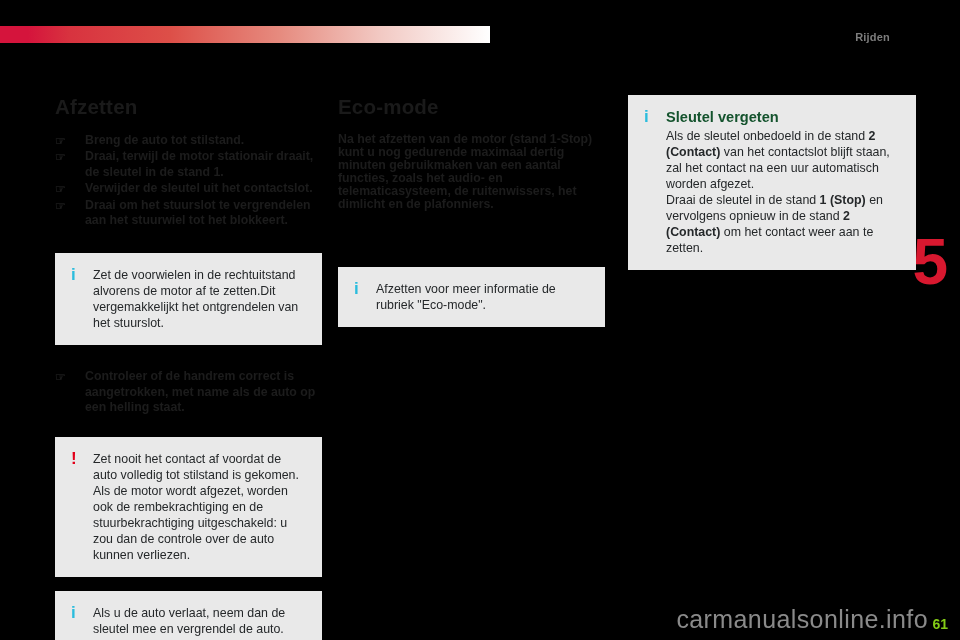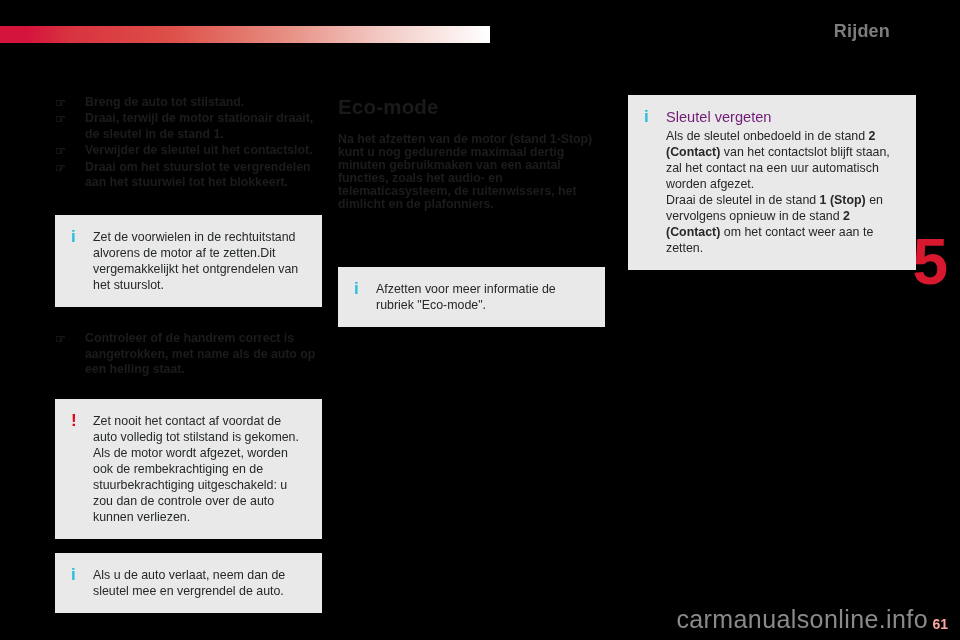--- a/index.html
+++ b/index.html
@@ -33,22 +33,22 @@
         #dd4f48 170px,
         #e68b7f 280px,
         #f2c9c3 380px,
         #ffffff 490px);
   }
 
   
   .chapter-title {
     position: absolute;
     right: 70px;
-    top: 21px;
-    font-size: 18px;
+    top: 31px;
+    font-size: 11px;
     font-weight: bold;
     color: #7d7d7d;
     letter-spacing: .2px;
   }
 
   
   .chapter-number {
     position: absolute;
     right: 14px;
     top: 230px;
@@ -68,21 +68,21 @@
     color: #8a8a8a;
     letter-spacing: .4px;
     white-space: nowrap;
   }
   .page-number {
     position: absolute;
     right: 12px;
     bottom: 8px;
     font-size: 14px;
     font-weight: bold;
-    color: #fca5a5;
+    color: #84cc16;
   }
 
   
   .col {
     position: absolute;
     top: 95px;
     width: 267px;
   }
   .col-1 { left: 55px; }
   .col-2 { left: 338px; }
@@ -148,22 +148,22 @@
   .note .note-icon.warn { color: #e2001a; }
   .note p {
     margin: 0;
     font-size: 12.4px;
     line-height: 16px;
     color: #25282a;
   }
   .note h3 {
     margin: 0 0 3px 0;
     font-size: 14.6px;
-    font-weight: normal;
-    color: #701a75;
+    font-weight: bold;
+    color: #14532d;
   }
   .note p b { font-weight: bold; }
 
   .spacer-14 { height: 14px; }
   .spacer-20 { height: 20px; }
   .spacer-24 { height: 24px; }
   .spacer-56 { height: 56px; }
 </style>
 </head>
 <body>
@@ -171,20 +171,21 @@
 <div class="page">
 
   <div class="top-rule"></div>
 
   <div class="chapter-title">Rijden</div>
 
   <div class="chapter-number">5</div>
 
   <div class="col col-1">
 
+    <h2 class="section-title">Afzetten</h2>
 
     <ul class="bullets">
       <li>
         <span class="hand">☞</span>
         <span>Breng de auto tot stilstand.</span>
       </li>
       <li>
         <span class="hand">☞</span>
         <span>Draai, terwijl de motor stationair draait, de sleutel in de stand 1.</span>
       </li>

